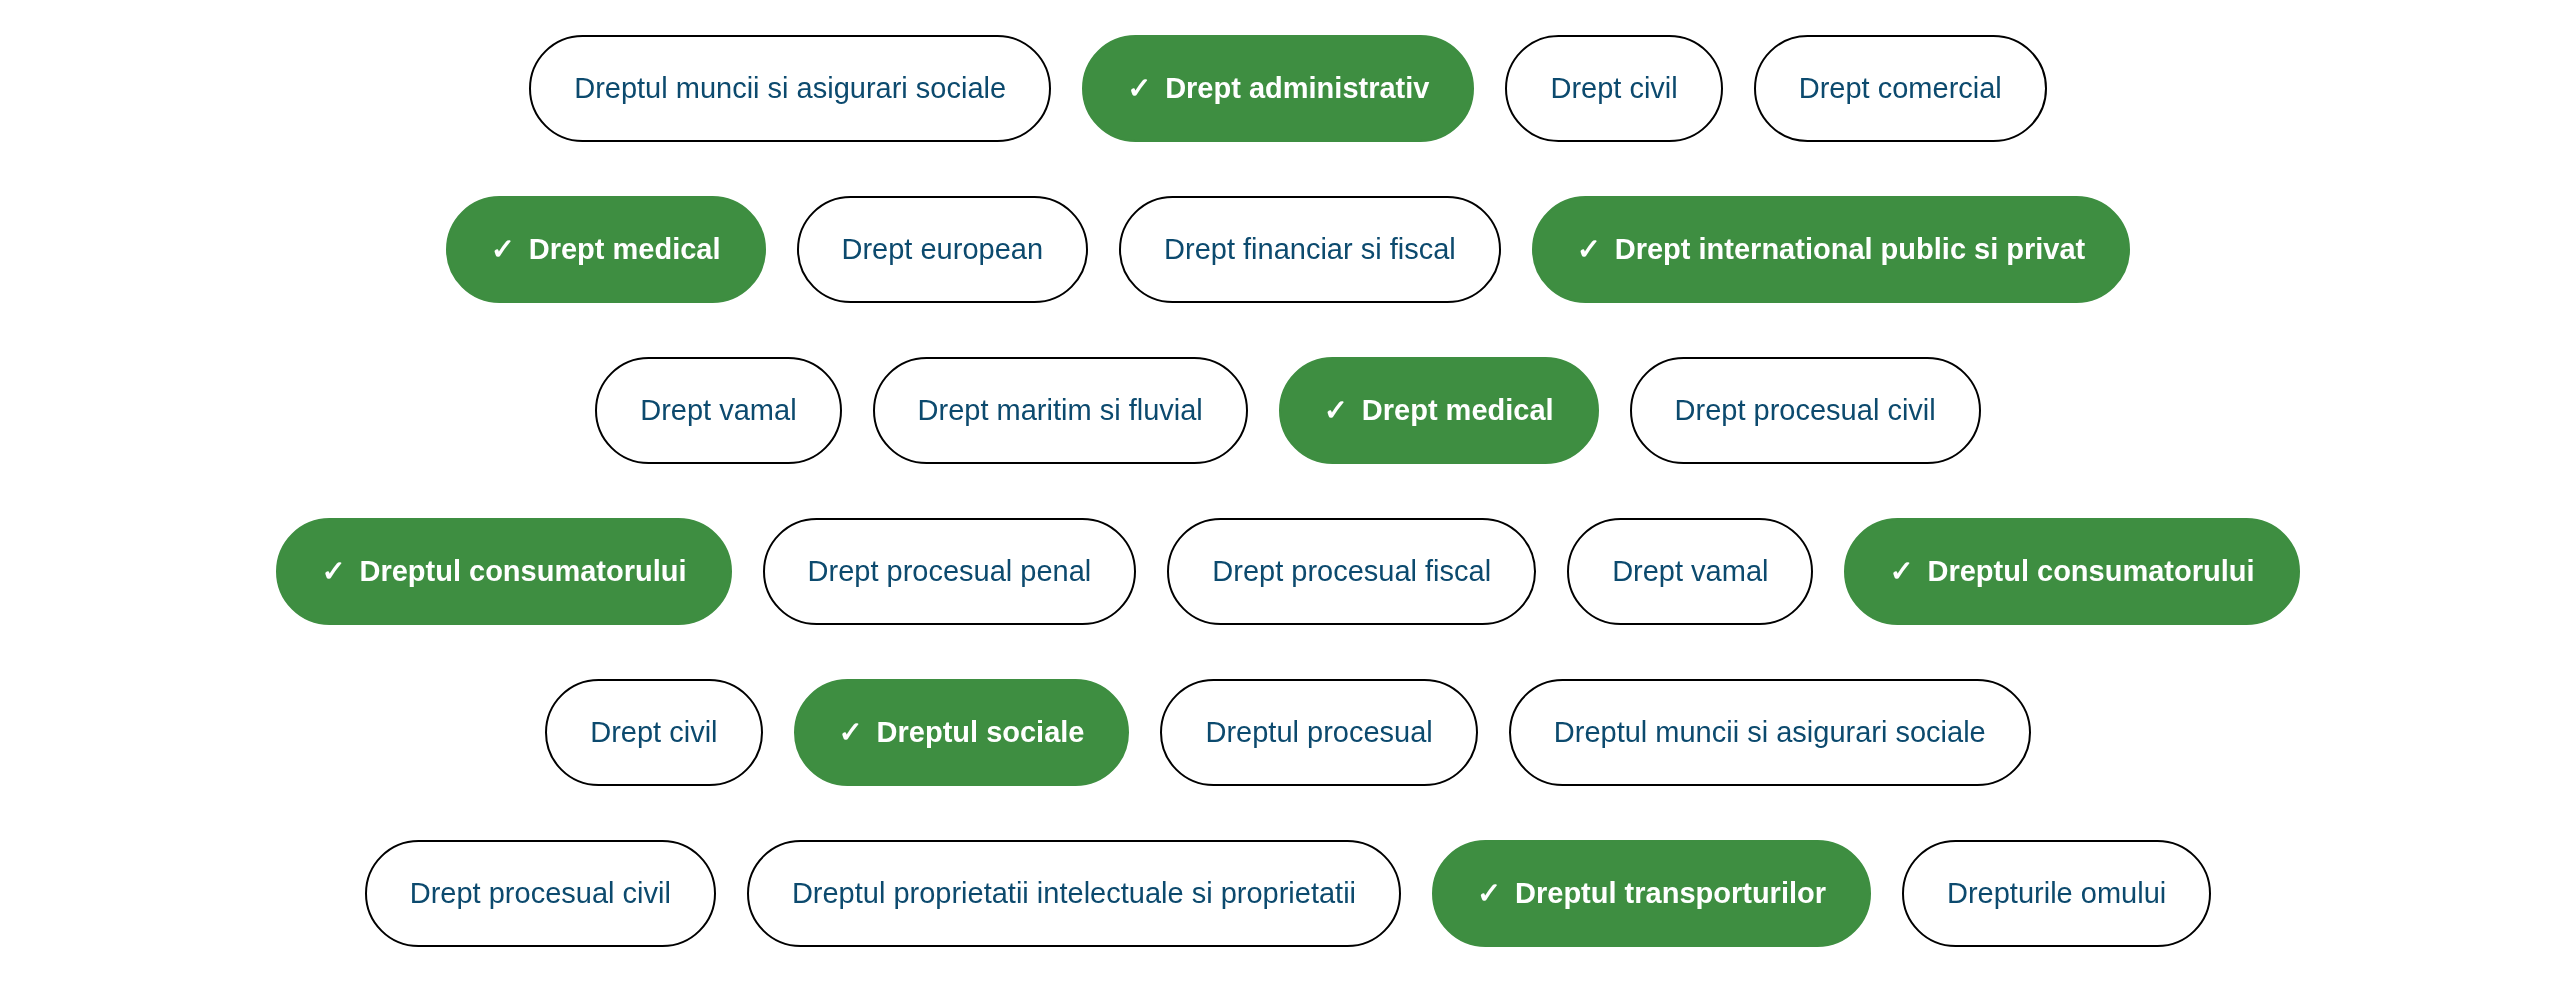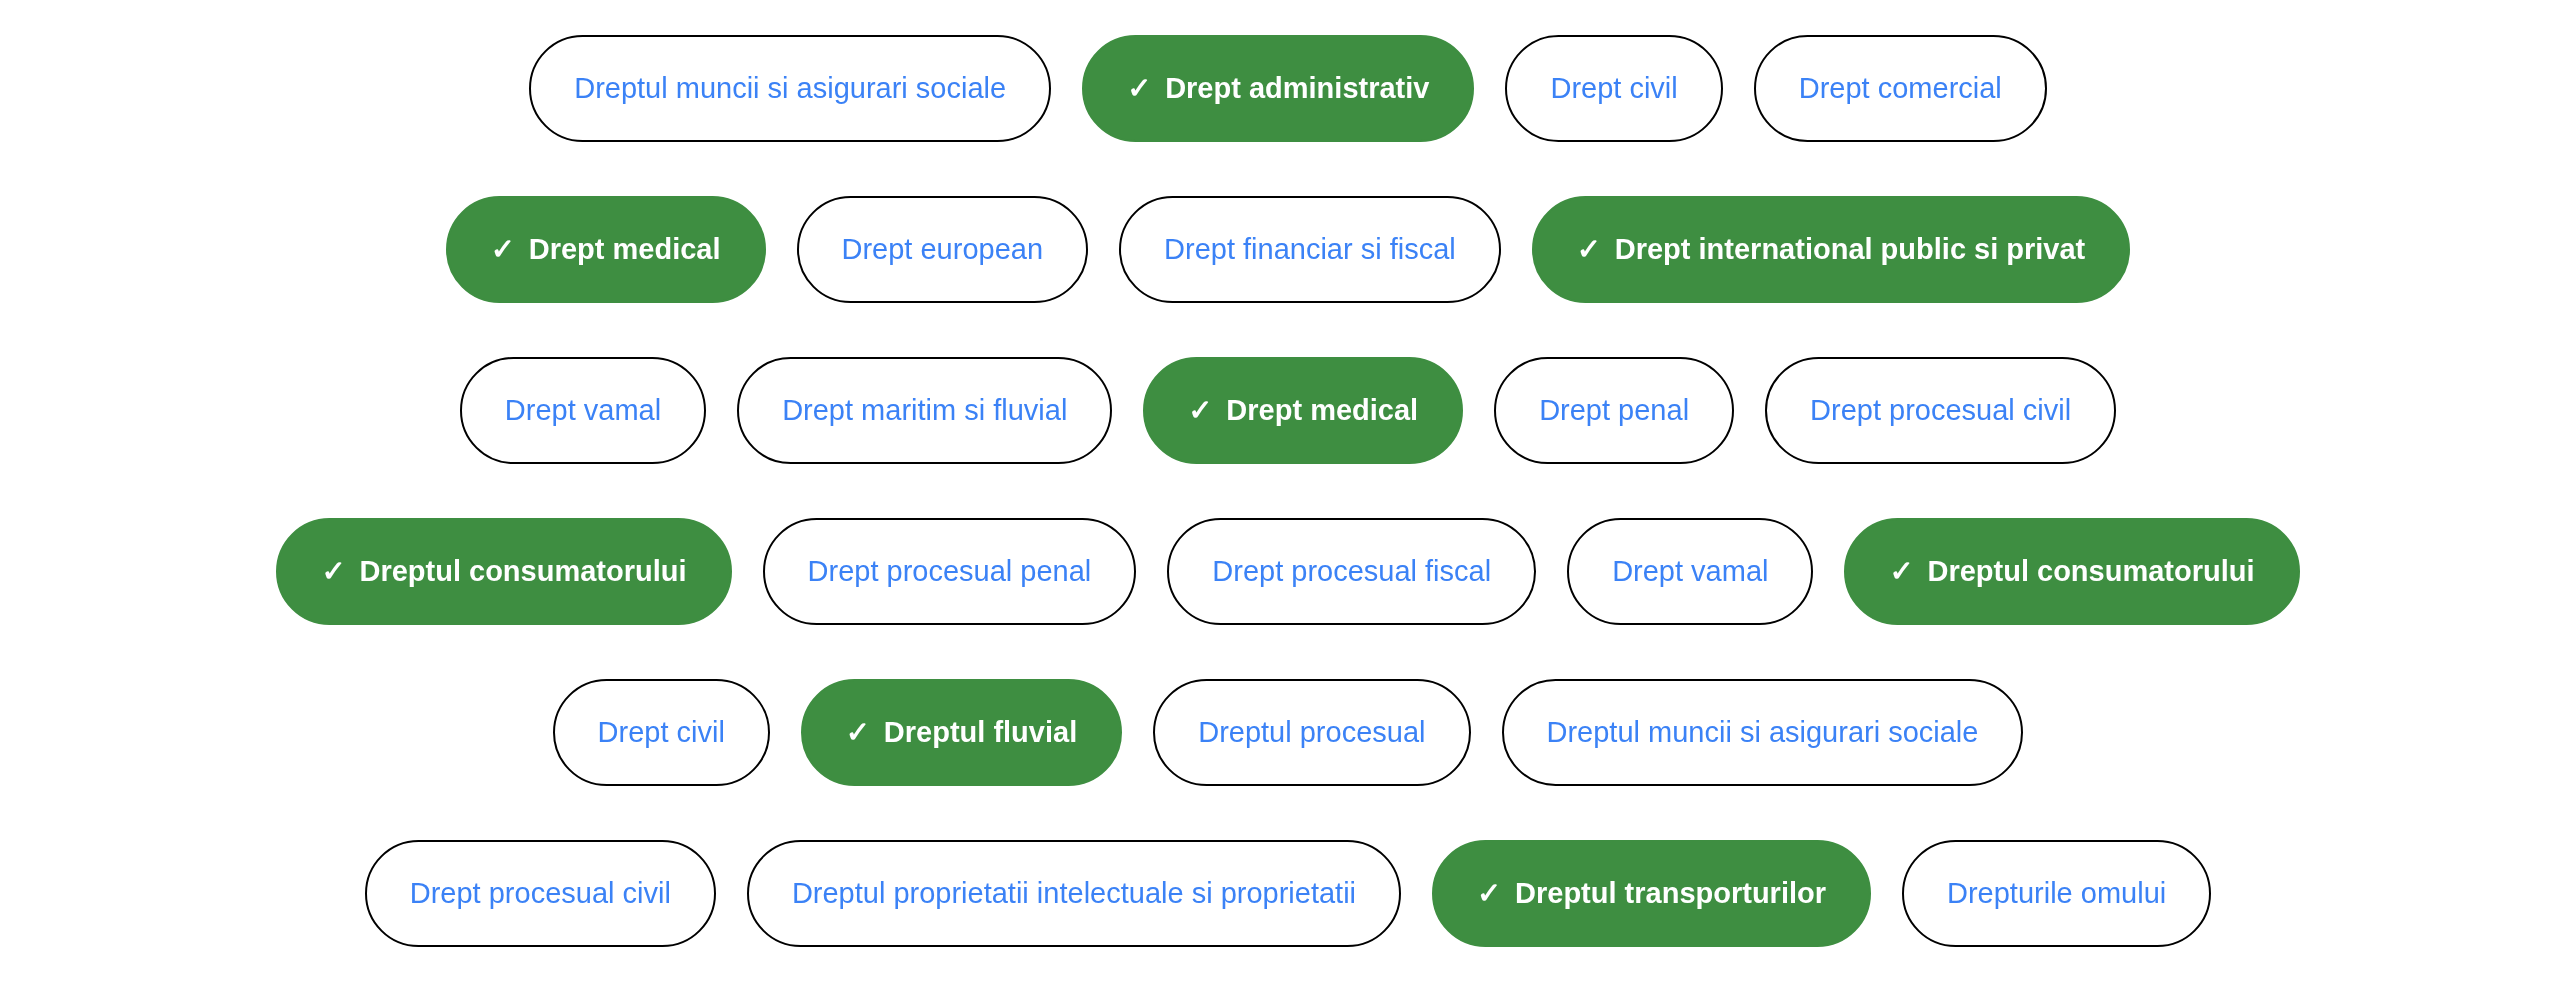--- a/index.html
+++ b/index.html
@@ -33,21 +33,21 @@
     align-items: center;
     justify-content: center;
     height: 107px;
     padding: 0 43px;
     border-radius: 975px;
     background: #ffffff;
     border: 2.9px solid #000000;
     font-family: "Liberation Sans", sans-serif;
     font-size: 29px;
     line-height: 1;
-    color: #3b82f6;
+    color: #0c4a6e;
     white-space: nowrap;
     cursor: pointer;
     user-select: none;
   }
   .chip.selected {
     background: var(--accent, #3e8e41);
     border-color: var(--accent, #3e8e41);
     color: #ffffff;
     font-weight: 700;
   }
@@ -96,23 +96,20 @@
         <span>Drept vamal</span>
       </button>
       <button class="chip">
         <span>Drept maritim si fluvial</span>
       </button>
       <button class="chip selected">
         <span class="check">✓</span>
         <span>Drept medical</span>
       </button>
       <button class="chip">
-        <span>Drept penal</span>
-      </button>
-      <button class="chip">
         <span>Drept procesual civil</span>
       </button>
     </div>
     <div class="chip-row">
       <button class="chip selected">
         <span class="check">✓</span>
         <span>Dreptul consumatorului</span>
       </button>
       <button class="chip">
         <span>Drept procesual penal</span>
@@ -127,21 +124,21 @@
         <span class="check">✓</span>
         <span>Dreptul consumatorului</span>
       </button>
     </div>
     <div class="chip-row">
       <button class="chip">
         <span>Drept civil</span>
       </button>
       <button class="chip selected">
         <span class="check">✓</span>
-        <span>Dreptul fluvial</span>
+        <span>Dreptul sociale</span>
       </button>
       <button class="chip">
         <span>Dreptul procesual</span>
       </button>
       <button class="chip">
         <span>Dreptul muncii si asigurari sociale</span>
       </button>
     </div>
     <div class="chip-row">
       <button class="chip">

